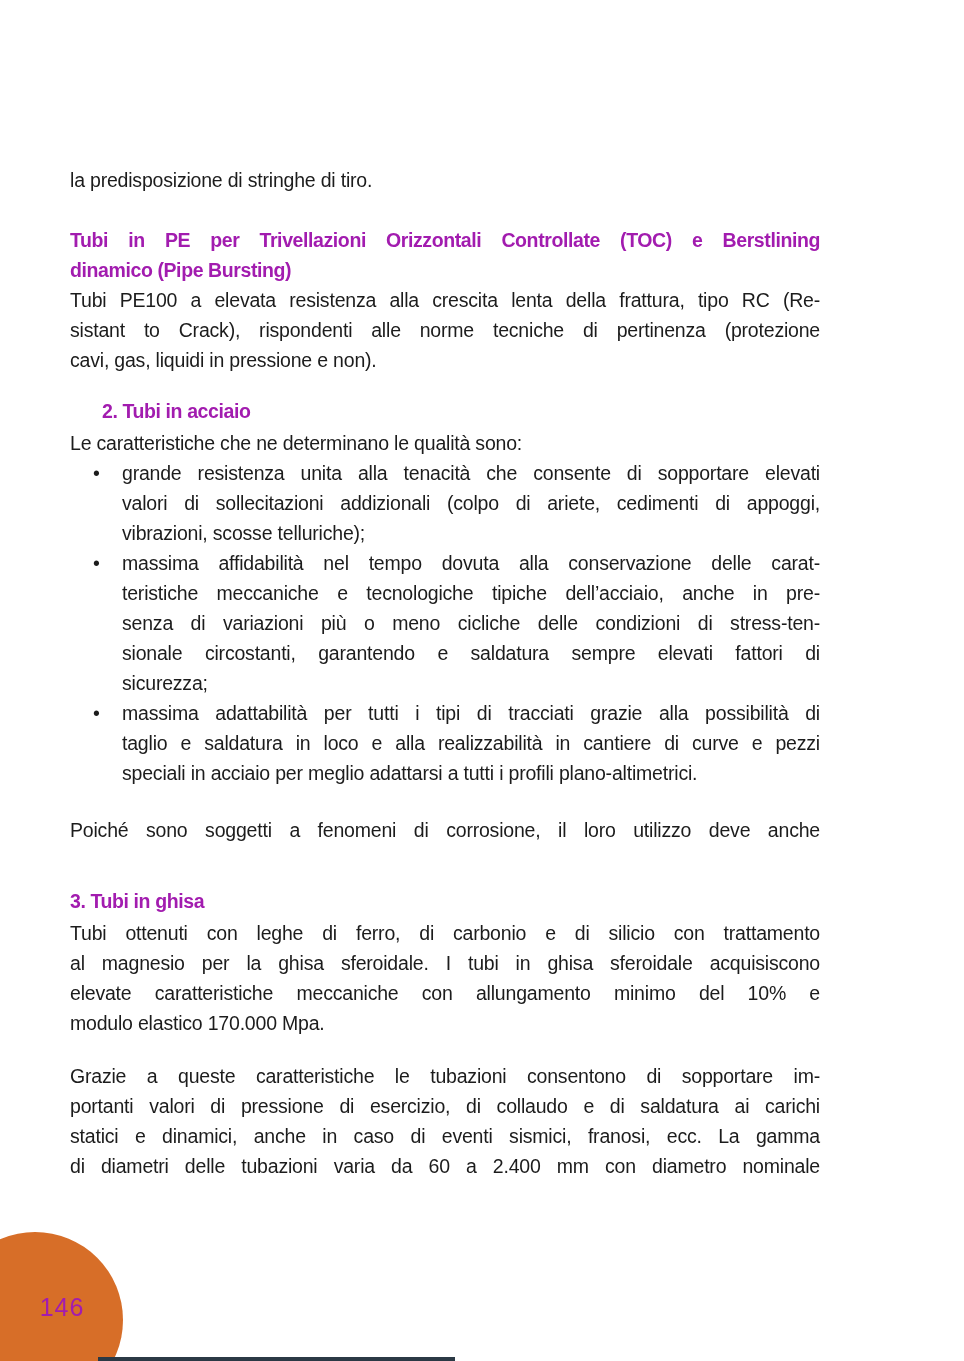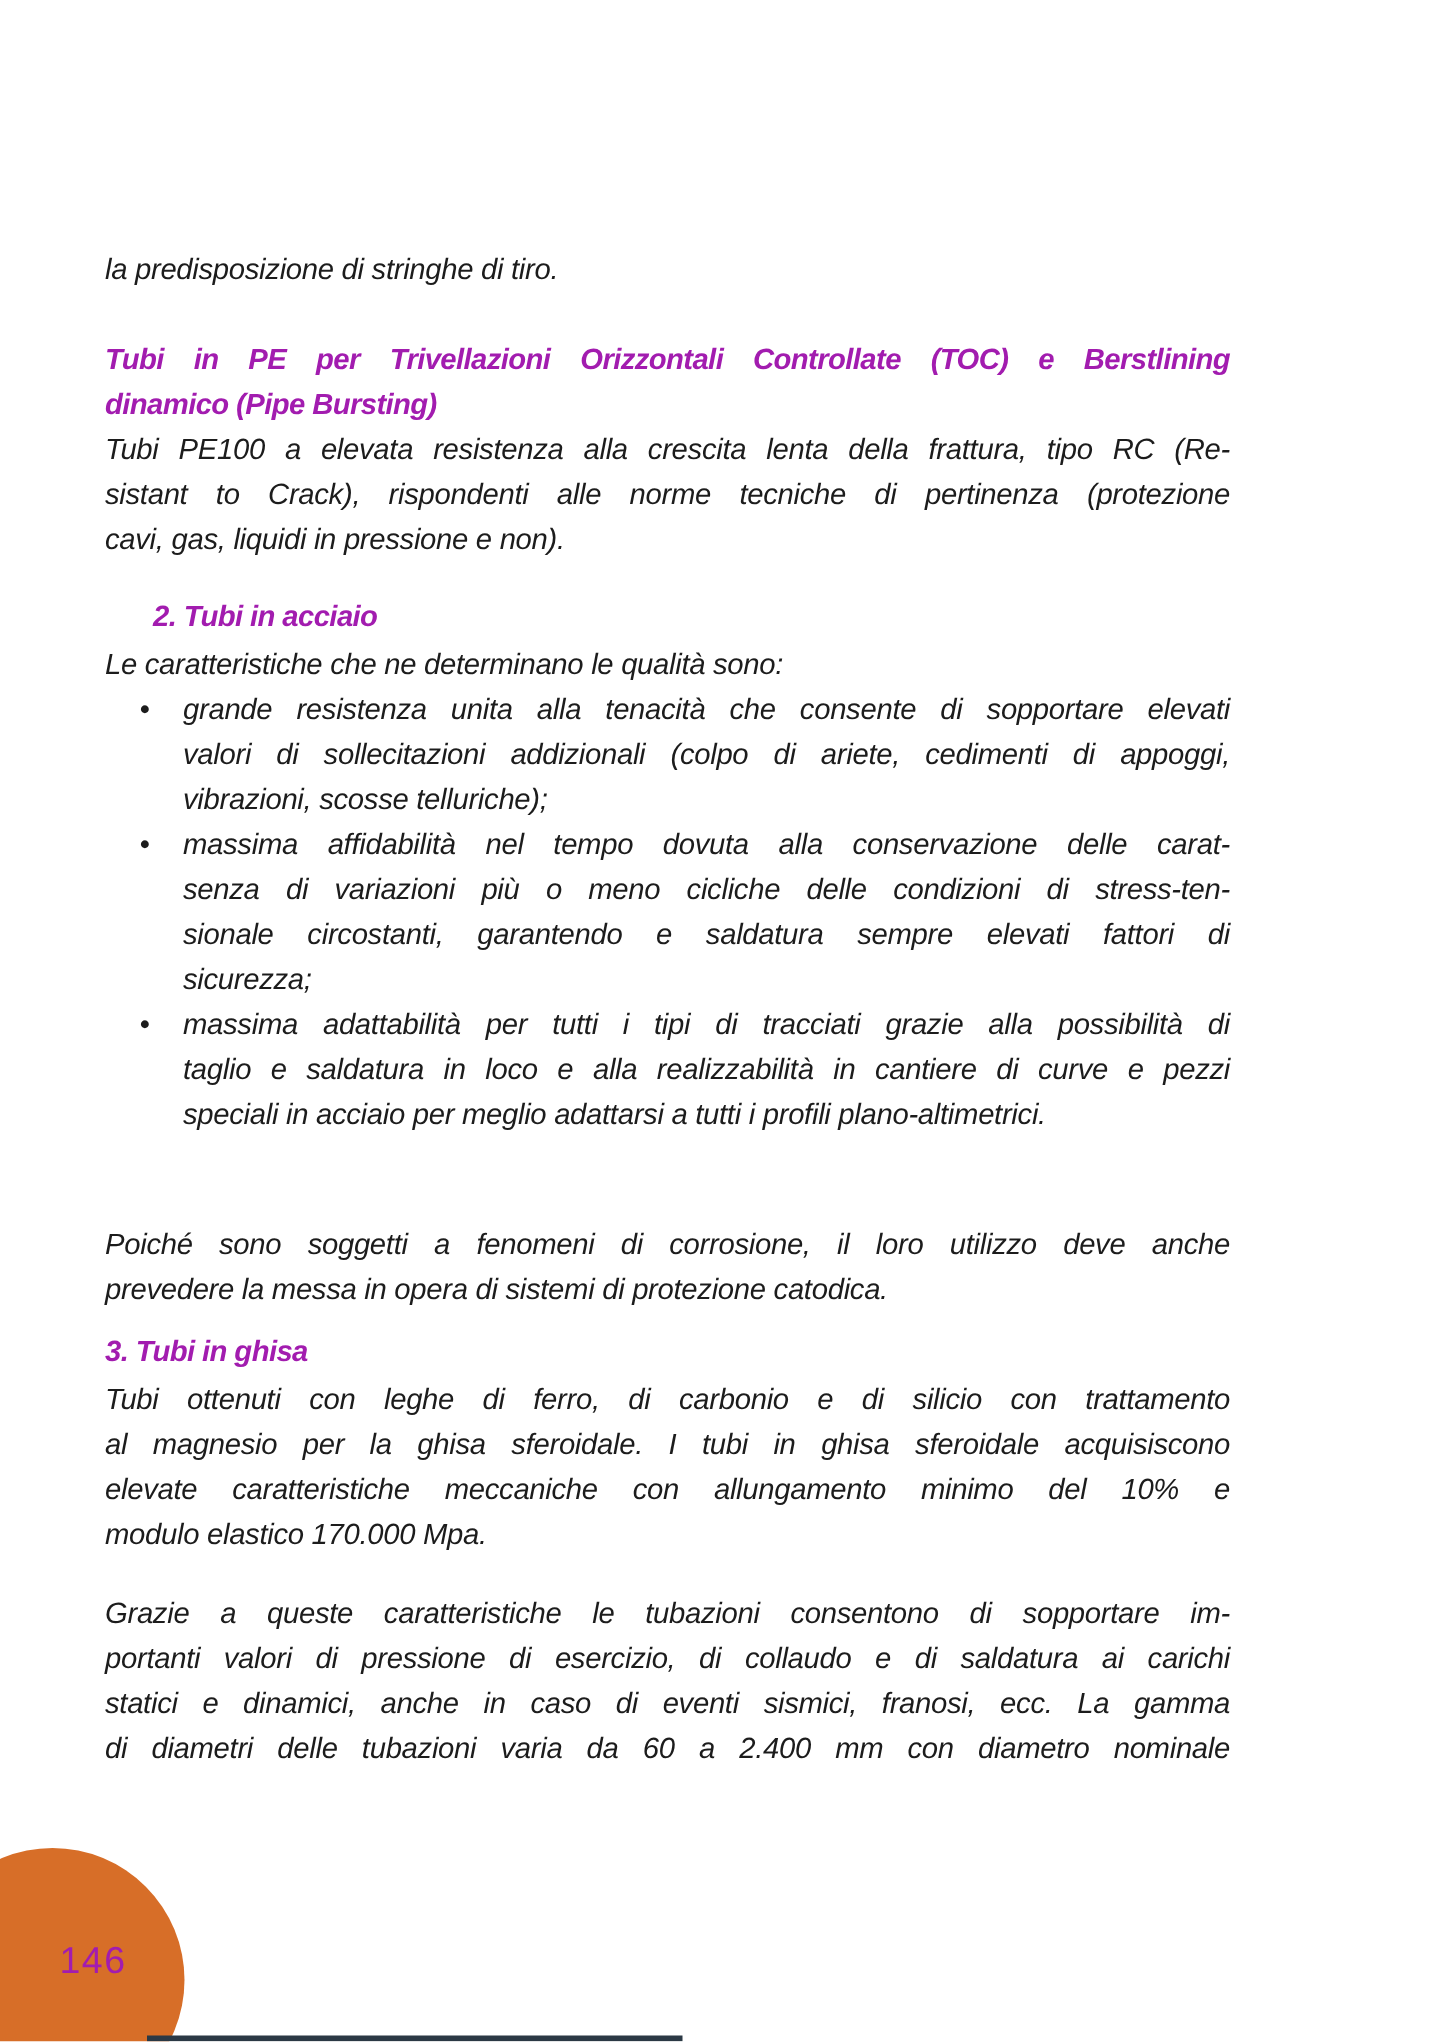--- a/index.html
+++ b/index.html
@@ -12,21 +12,20 @@
     font-family: "Liberation Sans", "DejaVu Sans", sans-serif;
     color: #1c1c1c;
   }
   .block {
     position: absolute;
     left: 70px;
     width: 750px;
     font-size: 19.5px;
     line-height: 30px;
     letter-spacing: -0.2px;
-    font-style: italic;
   }
   .bold { font-weight: 700; letter-spacing: -0.4px; color: #a21caf; }
   .tl { text-align: justify; text-align-last: justify; }
   .tl-last { text-align-last: left; }
   #b1 { top: 165px; }
   #b2 { top: 225px; }
   #b3 { top: 285px; }
   #b4 { top: 396px; margin-left: 32px; }
   #b5 { top: 428px; }
   #b6 { top: 458px; }
@@ -95,35 +94,35 @@
   <div class="block" id="b6">
     <div class="bullet-item">
       <span class="bullet-marker">•</span>
     <div class="tl">grande resistenza unita alla tenacità che consente di sopportare elevati</div>
         <div class="tl">valori di sollecitazioni addizionali (colpo di ariete, cedimenti di appoggi,</div>
         <div class="tl tl-last">vibrazioni, scosse telluriche);</div>
       </div>
     <div class="bullet-item">
       <span class="bullet-marker">•</span>
     <div class="tl">massima affidabilità nel tempo dovuta alla conservazione delle carat-</div>
+        <div class="tl">teristiche meccaniche e tecnologiche tipiche dell’acciaio, anche in pre-</div>
         <div class="tl">senza di variazioni più o meno cicliche delle condizioni di stress-ten-</div>
         <div class="tl">sionale circostanti, garantendo e saldatura sempre elevati fattori di</div>
         <div class="tl tl-last">sicurezza;</div>
       </div>
     <div class="bullet-item">
       <span class="bullet-marker">•</span>
     <div class="tl">massima adattabilità per tutti i tipi di tracciati grazie alla possibilità di</div>
         <div class="tl">taglio e saldatura in loco e alla realizzabilità in cantiere di curve e pezzi</div>
         <div class="tl tl-last">speciali in acciaio per meglio adattarsi a tutti i profili plano-altimetrici.</div>
       </div>
   </div>
 
   <div class="block" id="b7">
       <div class="tl">Poiché sono soggetti a fenomeni di corrosione, il loro utilizzo deve anche</div>
-      <div class="tl tl-last">prevedere la messa in opera di sistemi di protezione catodica.</div>
     </div>
 
   <div class="block bold" id="b8">
       <div class="tl tl-last">3. Tubi in ghisa</div>
     </div>
 
   <div class="block" id="b9">
       <div class="tl">Tubi ottenuti con leghe di ferro, di carbonio e di silicio con trattamento</div>
       <div class="tl">al magnesio per la ghisa sferoidale. I tubi in ghisa sferoidale acquisiscono</div>
       <div class="tl">elevate caratteristiche meccaniche con allungamento minimo del 10% e</div>

